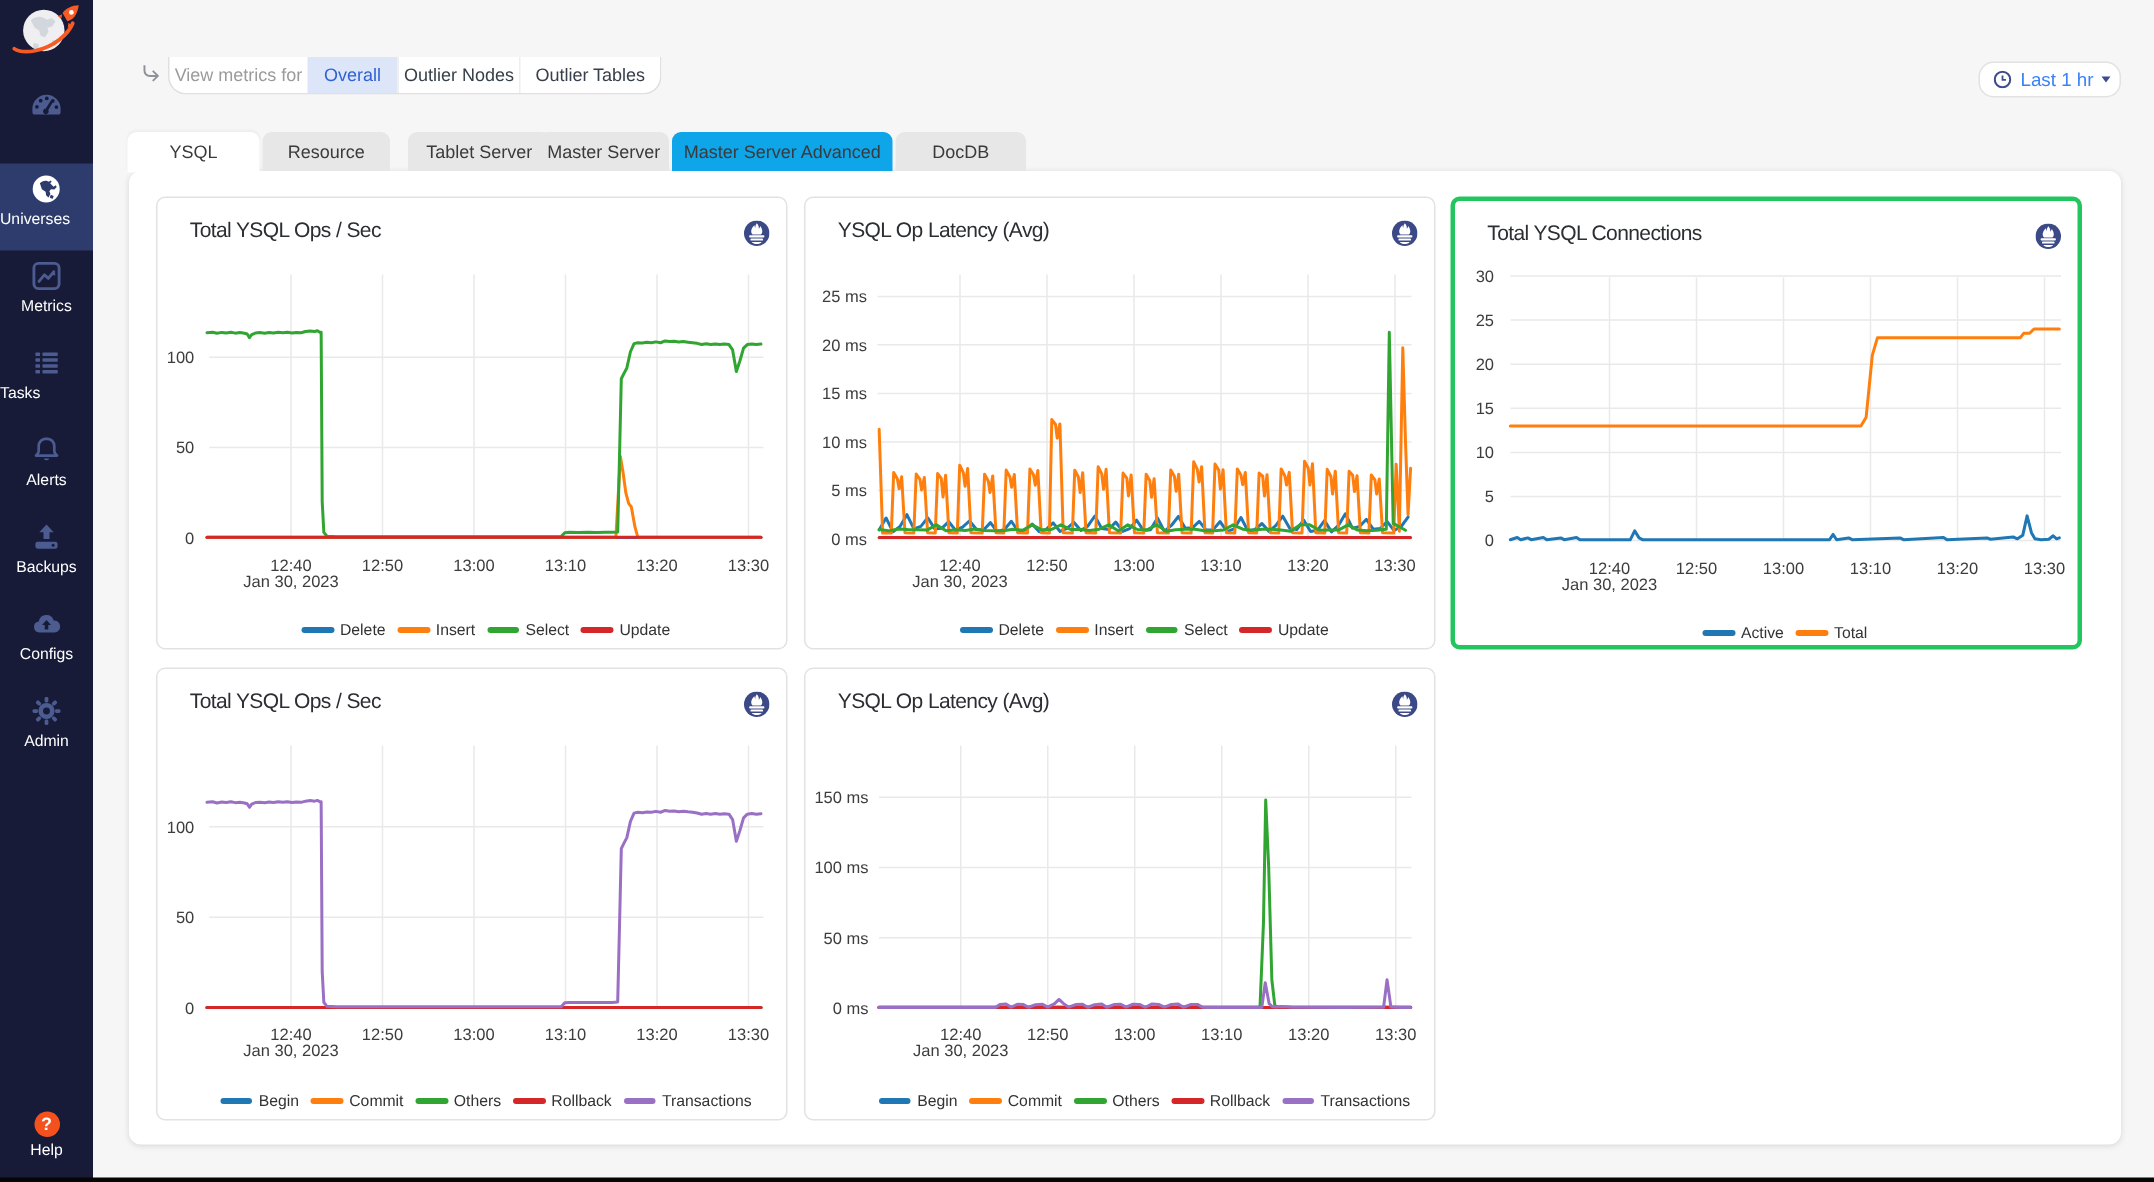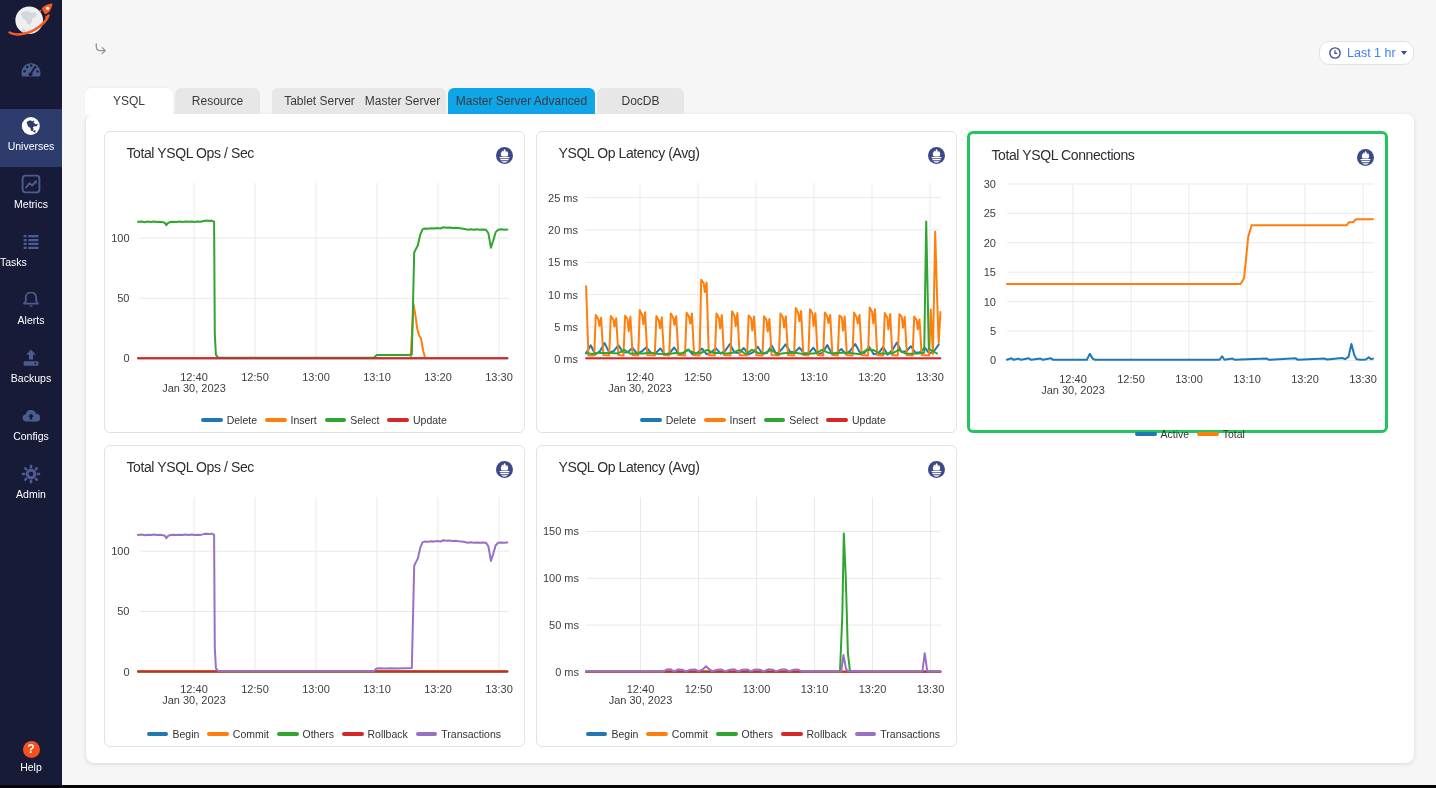--- a/index.html
+++ b/index.html
@@ -4,20 +4,26 @@
 * { margin:0; padding:0; box-sizing:border-box; }
 body { font-family:"Liberation Sans", sans-serif; }
 #page { position:relative; width:1436px; height:788px; background:#f6f6f6; overflow:hidden; }
 </style></head>
 <body>
 <div id="page">
 <svg width="14" height="12" viewBox="0 0 14 12" style="position:absolute;left:94px;top:43px;">
 <path d="M2.3,0.5 V3.8 C2.3,6.2 3.9,7.6 6.3,7.6 H11" fill="none" stroke="#8d9299" stroke-width="1.3"></path>
 <path d="M8.2,4.6 L11.3,7.6 L8.2,10.6" fill="none" stroke="#8d9299" stroke-width="1.3" stroke-linejoin="round" stroke-linecap="round"></path>
 </svg>
+<div style="position:absolute;left:112px;top:38px;height:24px;display:flex;background:#fff;border:1px solid #e0e0e0;border-top:none;border-radius:0 0 12px 12px;overflow:hidden;box-sizing:content-box;white-space:nowrap;">
+<div style="width:92px;line-height:24px;text-align:center;font-size:12px;color:#9b9b9b;">View metrics for</div>
+<div style="width:60px;line-height:24px;text-align:center;font-size:12px;color:#3061d4;background:#dde6f9;font-weight:500;">Overall</div>
+<div style="width:81px;line-height:24px;text-align:center;font-size:12px;color:#37404a;border-left:1px solid #eee;">Outlier Nodes</div>
+<div style="width:94px;line-height:24px;text-align:center;font-size:12px;color:#37404a;border-left:1px solid #eee;">Outlier Tables</div>
+</div>
 <div style="position:absolute;left:1319px;top:41px;width:95px;height:24px;background:#fff;border:1px solid #e2e2e2;border-radius:10px;box-sizing:border-box;display:flex;align-items:center;white-space:nowrap;">
 <svg width="12" height="12" viewBox="0 0 13 13" style="margin-left:9px;flex:none;">
         <circle cx="6.5" cy="6.5" r="5.6" fill="none" stroke="#3c4d8d" stroke-width="1.5"></circle>
         <path d="M6.5,3.6 V6.8 H9" fill="none" stroke="#3c4d8d" stroke-width="1.3"></path>
       </svg>
 <span style="font-size:12.5px;color:#3b82f6;margin-left:6px;">Last 1 hr</span>
 <div style="margin-left:5px;width:0;height:0;border-left:3.5px solid transparent;border-right:3.5px solid transparent;border-top:4px solid #3c4d8d;"></div>
 </div>
 <div style="position:absolute;left:85px;top:88px;width:88px;height:27px;background:#fff;border-radius:6px 6px 0 0;z-index:5;line-height:26px;text-align:center;font-size:12px;color:#3a3a3a;box-shadow:0 -1px 2px rgba(0,0,0,0.04);">YSQL</div>
     <div style="position:absolute;left:175px;top:88px;width:85px;height:26px;background:#e7e7e7;border-radius:6px 6px 0 0;z-index:5;line-height:26px;text-align:center;font-size:12px;color:#3a3a3a;">Resource</div>
@@ -172,21 +178,21 @@
         <text x="26" y="53.9" text-anchor="end" font-family="Liberation Sans, sans-serif" font-size="11" fill="#3d3d3d">30</text>
         <text x="103.0" y="248.7" text-anchor="middle" font-family="Liberation Sans, sans-serif" font-size="11" fill="#3d3d3d">12:40</text>
         <text x="161.0" y="248.7" text-anchor="middle" font-family="Liberation Sans, sans-serif" font-size="11" fill="#3d3d3d">12:50</text>
         <text x="219.0" y="248.7" text-anchor="middle" font-family="Liberation Sans, sans-serif" font-size="11" fill="#3d3d3d">13:00</text>
         <text x="277.0" y="248.7" text-anchor="middle" font-family="Liberation Sans, sans-serif" font-size="11" fill="#3d3d3d">13:10</text>
         <text x="335.0" y="248.7" text-anchor="middle" font-family="Liberation Sans, sans-serif" font-size="11" fill="#3d3d3d">13:20</text>
         <text x="393.0" y="248.7" text-anchor="middle" font-family="Liberation Sans, sans-serif" font-size="11" fill="#3d3d3d">13:30</text>
         <text x="103.0" y="259.5" text-anchor="middle" font-family="Liberation Sans, sans-serif" font-size="11" fill="#3d3d3d">Jan 30, 2023</text>
       </svg>
       <div style="position:absolute;left:20px;top:282px;width:400px;display:flex;justify-content:center;align-items:center;">
-        <div style="display:flex;align-items:center;margin:12px 4px;white-space:nowrap;">
+        <div style="display:flex;align-items:center;margin:0 4px;white-space:nowrap;">
           <div style="width:21.5px;height:3.2px;border-radius:2px;background:#1f77b4;margin-right:4px;"></div>
           <span style="font-size:10.5px;color:#333;">Active</span>
         </div>
         <div style="display:flex;align-items:center;margin:0 4px;white-space:nowrap;">
           <div style="width:21.5px;height:3.2px;border-radius:2px;background:#ff7f0e;margin-right:4px;"></div>
           <span style="font-size:10.5px;color:#333;">Total</span>
         </div>
       </div>
     </div>
     <div style="position:absolute;left:104px;top:445px;width:421px;height:302px;background:#fff;border:1px solid #e2e2e2;border-radius:6px;box-sizing:border-box;">
@@ -330,21 +336,21 @@
 <path fill="#171b38" d="M14.8,11.1 l1.5,0.9 -3.1,5.3 a1.9,1.9 0 1 1 -1.7,-0.9 z"></path>
 </svg></div>
         <div style="position:absolute;left:0;top:31px;width:62px;text-align:center;font-size:10.5px;line-height:12px;color:#fff;font-weight:500;margin-top:48px;">Dashboard</div>
       </div>
       <div style="position:absolute;left:0;top:109px;width:62px;height:58px;background:#2d3c6c;">
         <div style="position:absolute;left:19px;top:5px;width:24px;height:24px;"><svg width="24" height="24" viewBox="0 0 24 24">
             <circle cx="11.8" cy="12" r="9" fill="#fff"></circle>
 <path fill="#2d3c6c" d="M7.6,8.2 c1.2,-1.4 3.2,-2 4.8,-1.5 l1.2,0.5 1,-0.8 0.9,0.7 -1.1,1.1 2.3,2.3 1.5,-1 0.6,1.2 -1.6,1.7 -2.2,-0.2 -1.1,1.3 0.7,1.6 -1.2,2.5 -1.6,-1.3 -0.4,-2.4 -2.5,-1.7 z"></path>
 <path fill="#2d3c6c" d="M14.8,15.9 l2,0.8 -0.8,2 -1.8,-1 z"></path>
 </svg></div>
-        <div style="position:absolute;left:0;top:31px;width:62px;text-align:center;font-size:10.5px;line-height:12px;color:#fff;font-weight:500;">Universes</div>
+        <div style="position:absolute;left:0;top:31px;width:62px;text-align:left;font-size:10.5px;line-height:12px;color:#fff;font-weight:500;">Universes</div>
       </div>
       <div style="position:absolute;left:0;top:167px;width:62px;height:58px;">
         <div style="position:absolute;left:19px;top:5px;width:24px;height:24px;"><svg width="24" height="24" viewBox="0 0 24 24">
             <rect x="3.6" y="3.6" width="16.8" height="16.8" rx="3" fill="none" stroke="#4c5c90" stroke-width="1.9"></rect>
 <polyline points="7,15.6 10.6,11.2 13.2,13.6 16.8,9.2" fill="none" stroke="#4c5c90" stroke-width="1.9" stroke-linecap="round" stroke-linejoin="round"></polyline>
 <path fill="#4c5c90" d="M17.6,8.2 l0.3,3.4 -3.4,-0.4 z"></path>
           </svg></div>
         <div style="position:absolute;left:0;top:31px;width:62px;text-align:center;font-size:10.5px;line-height:12px;color:#fff;font-weight:500;">Metrics</div>
       </div>
       <div style="position:absolute;left:0;top:225px;width:62px;height:58px;">

